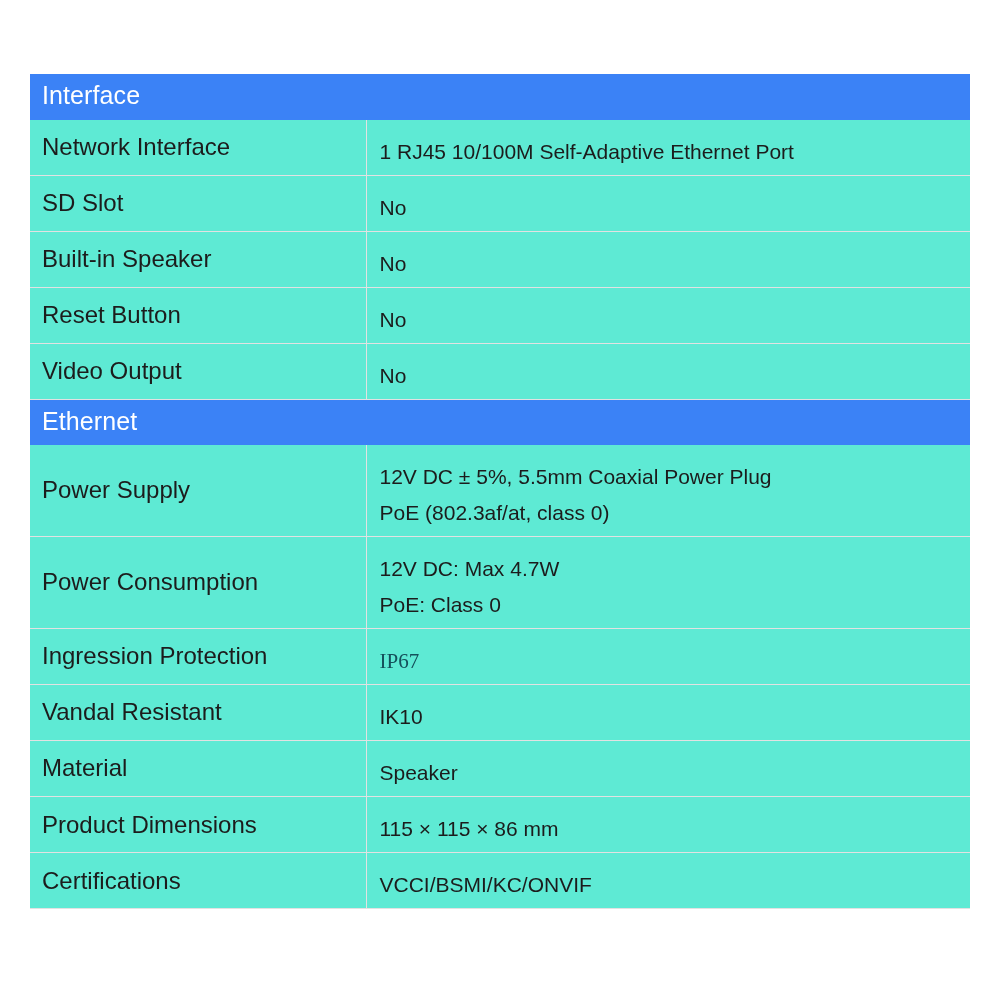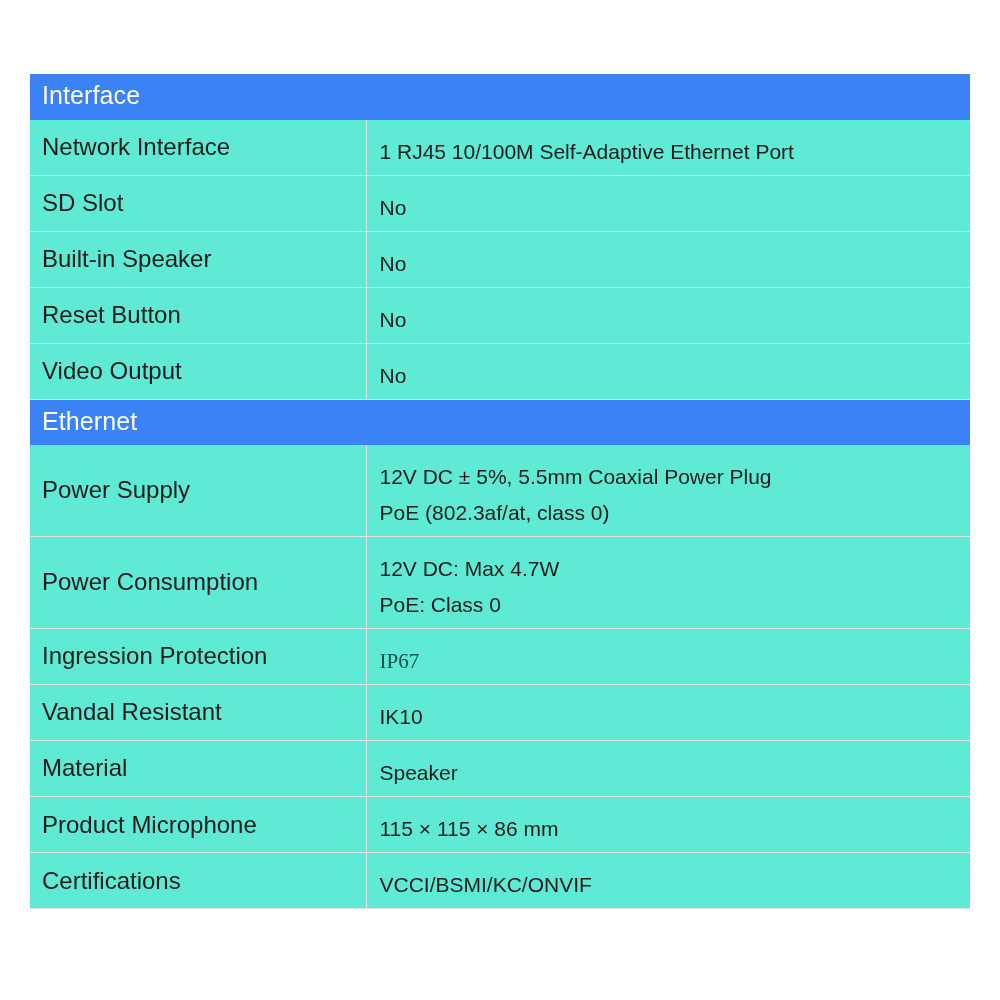--- a/index.html
+++ b/index.html
@@ -149,21 +149,21 @@
             <span class="vline">IK10</span>
           </td>
         </tr>
         <tr class="spec-row">
           <td class="cell-label">Material</td>
           <td class="cell-value">
             <span class="vline">Speaker</span>
           </td>
         </tr>
         <tr class="spec-row">
-          <td class="cell-label">Product Microphone</td>
+          <td class="cell-label">Product Dimensions</td>
           <td class="cell-value">
             <span class="vline">115 × 115 × 86 mm</span>
           </td>
         </tr>
         <tr class="spec-row last-row">
           <td class="cell-label">Certifications</td>
           <td class="cell-value">
             <span class="vline">VCCI/BSMI/KC/ONVIF</span>
           </td>
         </tr>

